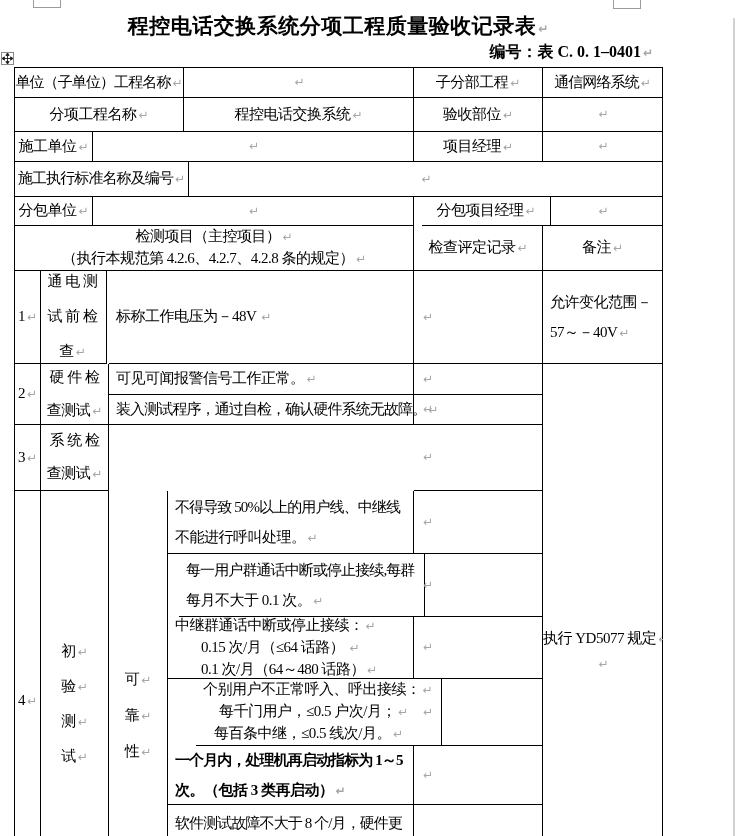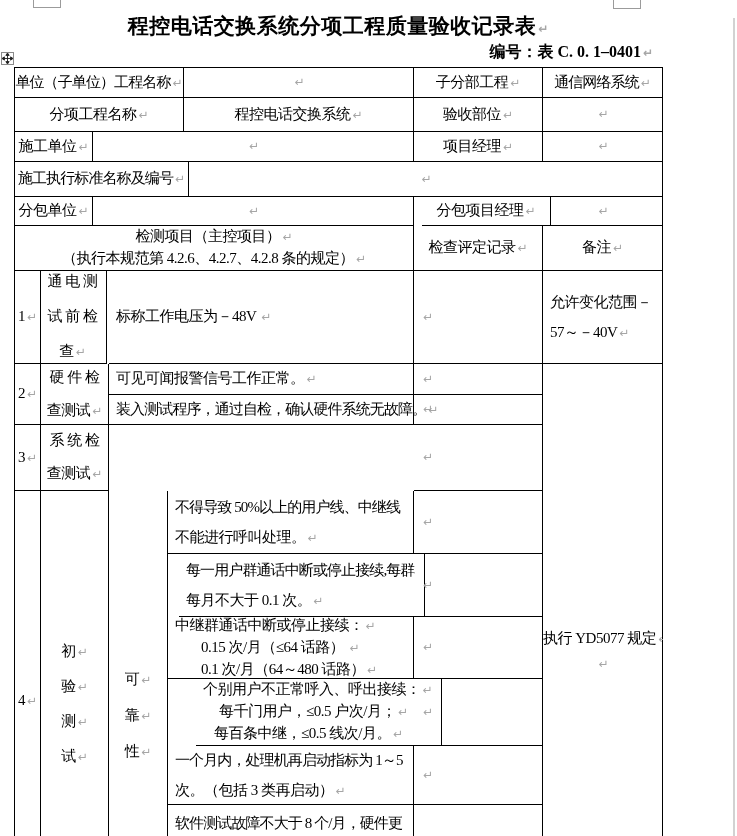--- a/index.html
+++ b/index.html
@@ -250,21 +250,21 @@
 
     <div class="cell la lh21" style="left:153px;top:611px;width:246px;height:67px;margin-left:28px;">
       <div class="ln"><span>个别用户不正常呼入、呼出接续：</span><span class="pilcrow">↵</span></div>
       <div class="ln ind2"><span>每千门用户，≤0.5 户次/月；</span><span class="pilcrow">↵</span></div>
       <div class="ln ind3"><span>每百条中继，≤0.5 线次/月。</span><span class="pilcrow">↵</span></div>
     </div>
     <div class="cell la" style="left:399px;top:611px;width:129px;height:67px;">
         <span class="pilcrow">↵</span>
       </div>
 
-    <div class="cell la lh30" style="left:153px;top:678px;width:246px;height:59px;">
+    <div class="cell la lh30" style="left:153px;top:678px;width:246px;height:59px;font-weight:bold;">
       <div class="ln tight">一个月内，处理机再启动指标为 1～5</div>
       <div class="ln"><span>次。（包括 3 类再启动）</span><span class="pilcrow">↵</span></div>
     </div>
     <div class="cell la" style="left:399px;top:678px;width:129px;height:59px;">
         <span class="pilcrow">↵</span>
       </div>
 
     <div class="cell la topalign" style="left:153px;top:737px;width:246px;height:53px;">
       <div class="ln tight">软件测试故障不大于 8 个/月，硬件更</div>
     </div>

